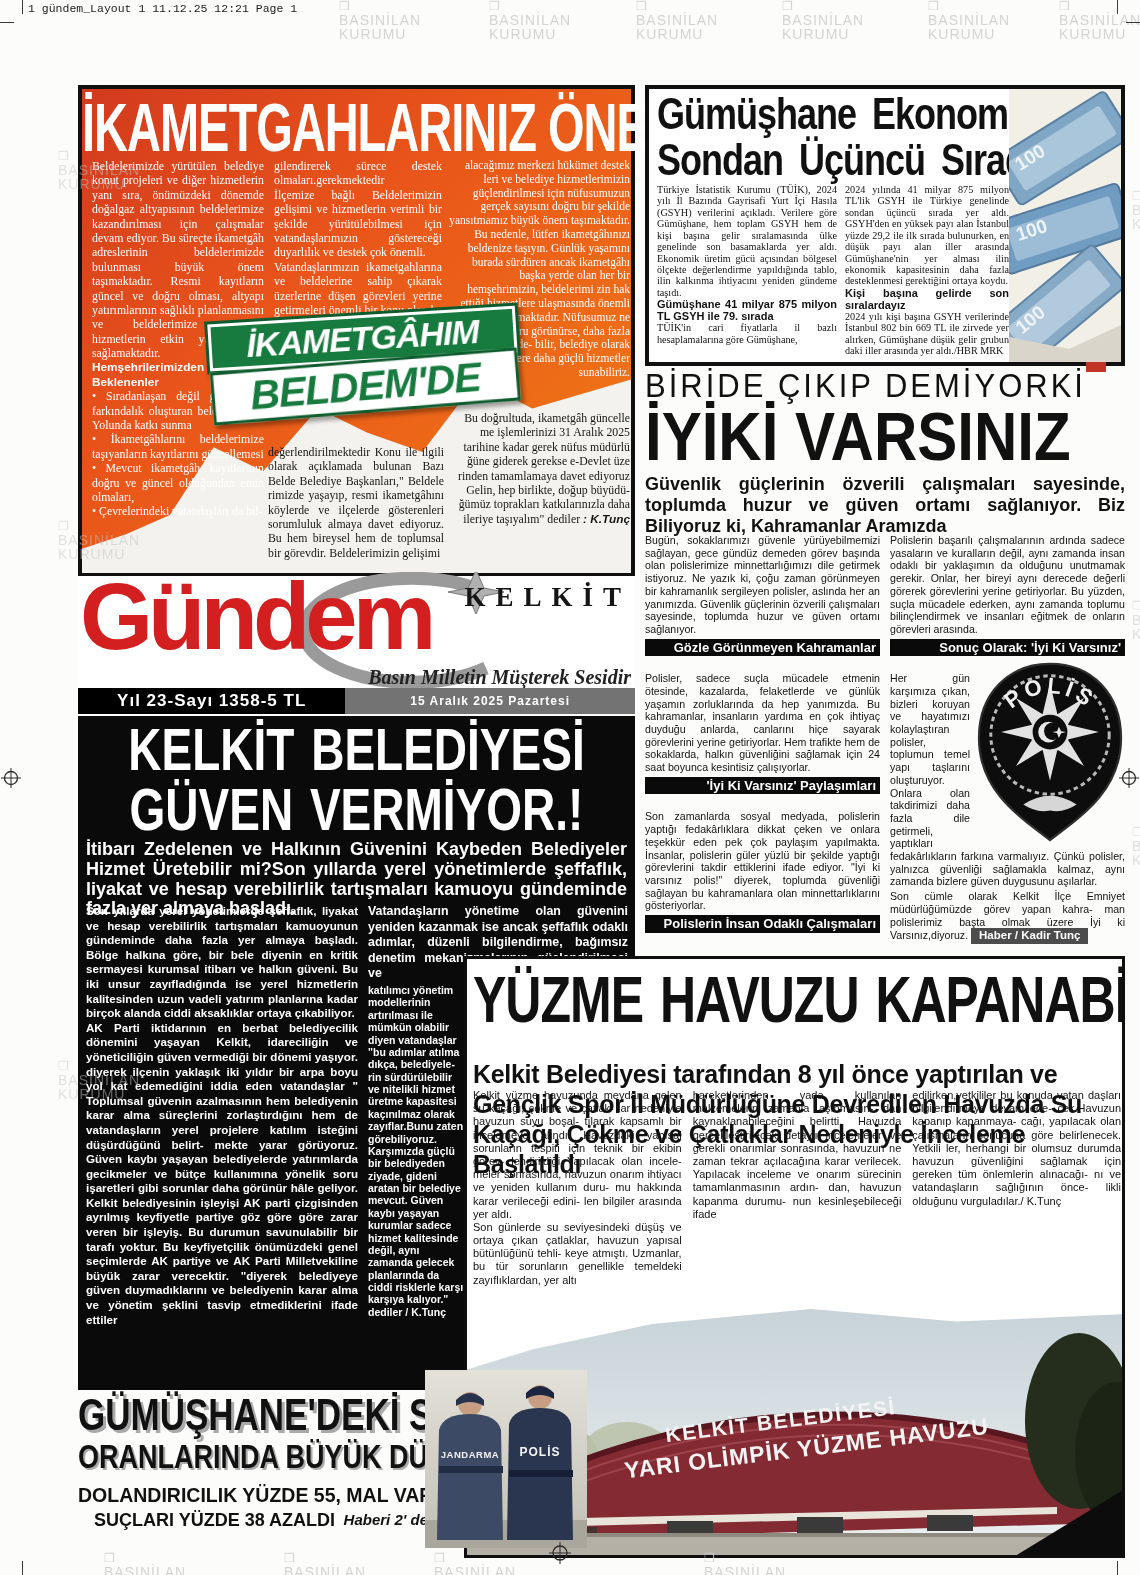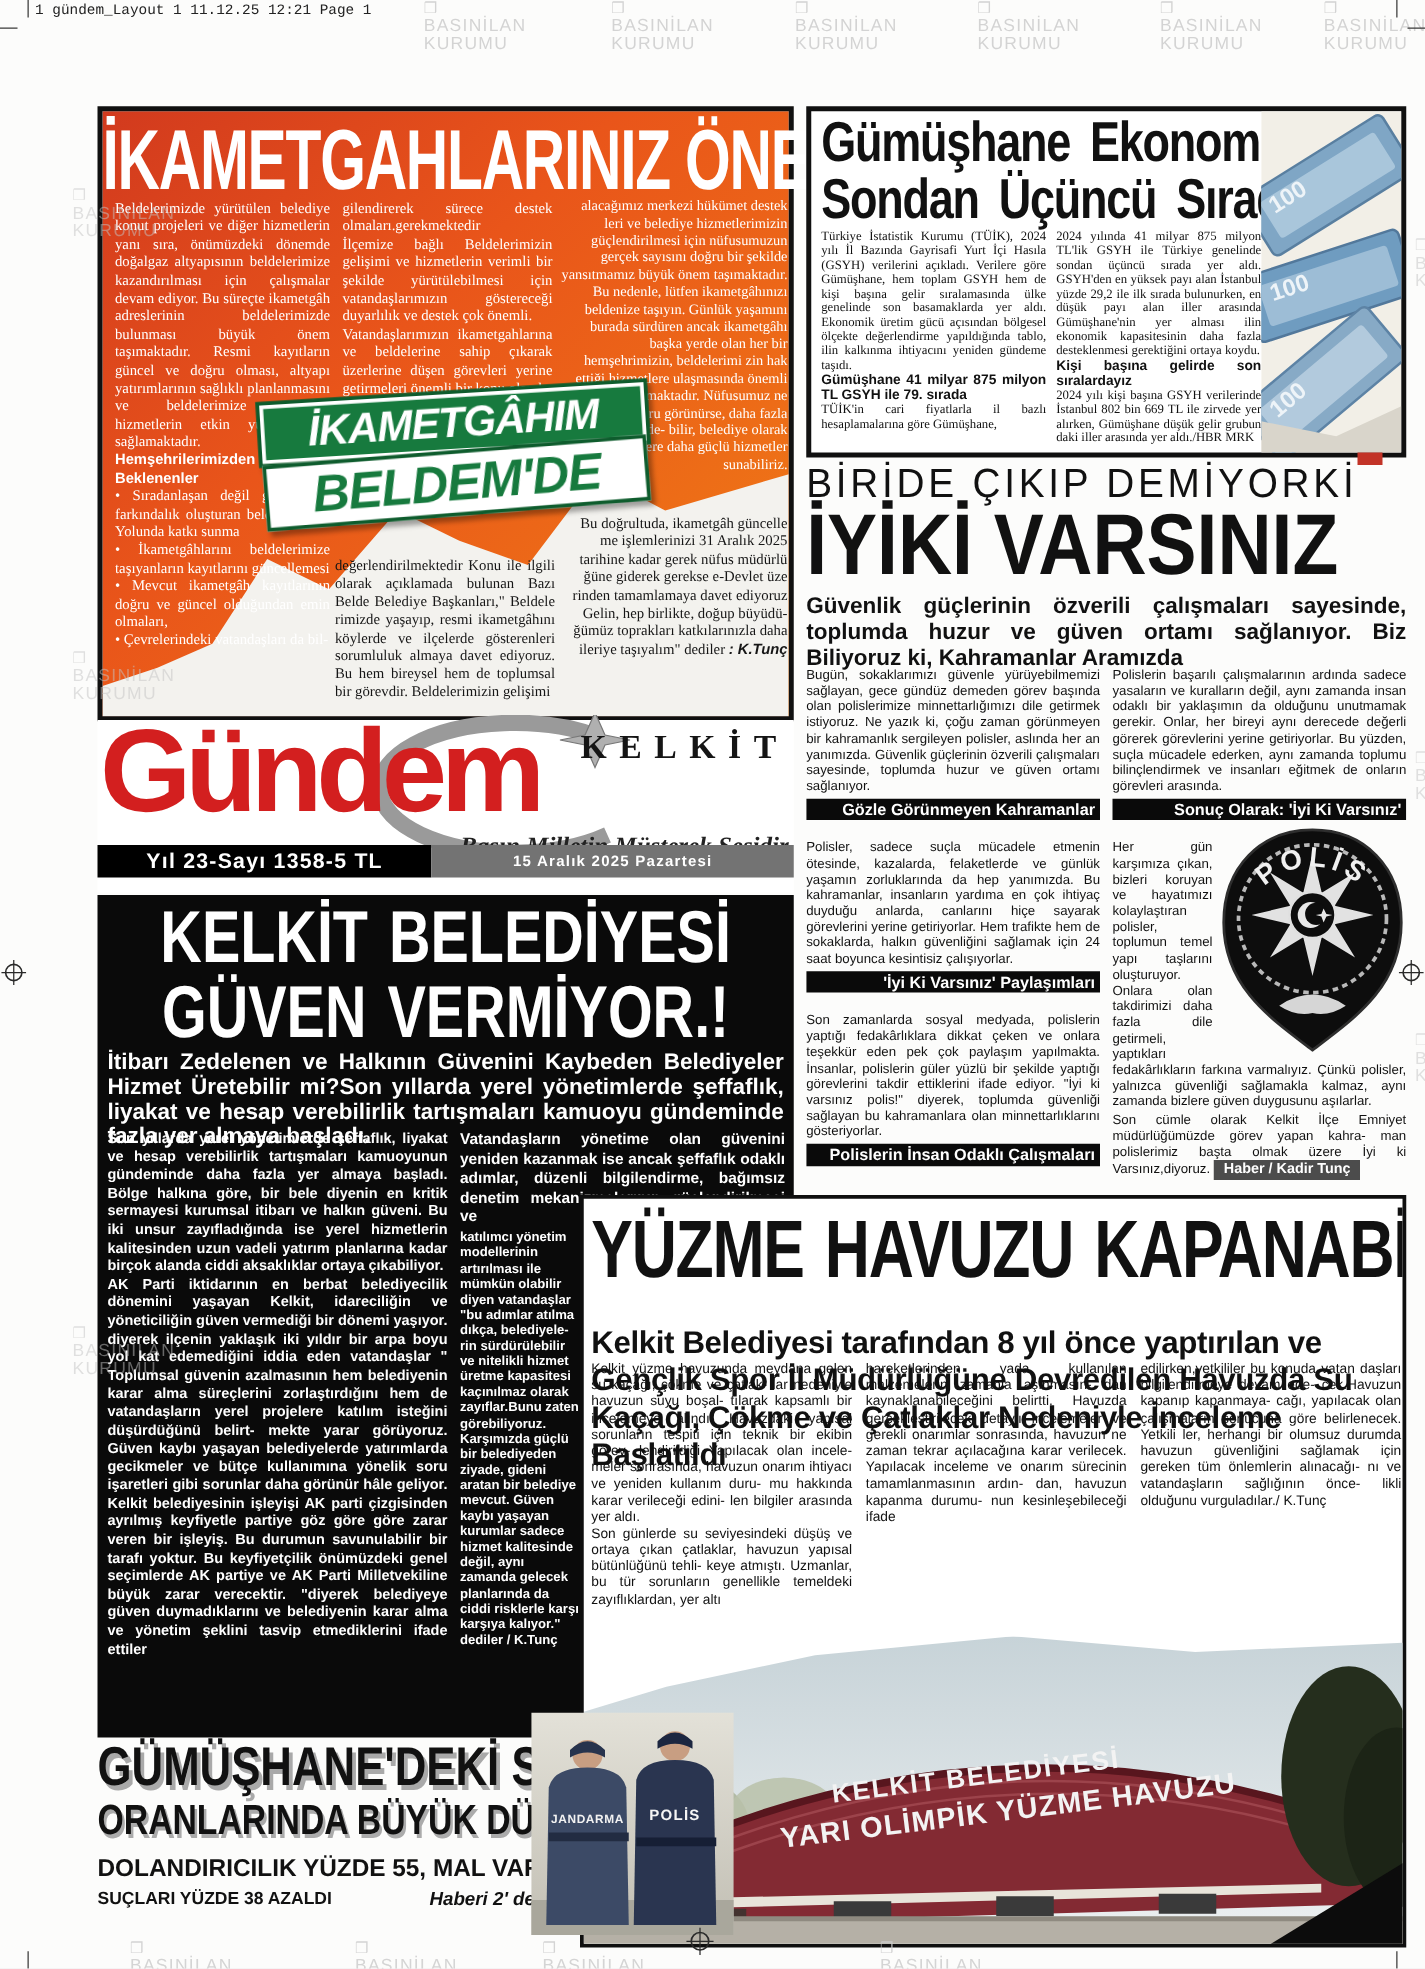--- a/index.html
+++ b/index.html
@@ -75,21 +75,21 @@
   #badge-float { float:right; width:150px; height:182px; margin:2px 0 2px 5px; }
 
   
   #masthead { left:78px; top:576px; width:557px; height:138px; z-index:6; background:#fff; }
   #mh-title { position:absolute; left:2px; top:-6px; z-index:2; color:#d31f1f;
     font-size:94px; font-weight:900; letter-spacing:-5px; line-height:1; }
   #mh-kelkit { position:absolute; right:4px; top:6px; z-index:1; font-family:"Liberation Serif",serif;
     font-size:27px; font-weight:700; letter-spacing:10px; color:#151515; }
   #mh-slogan { position:absolute; right:4px; top:90px; z-index:3; font-family:"Liberation Serif",serif;
     font-style:italic; font-weight:700; font-size:20px; color:#222; }
-  #mh-bar { position:absolute; left:0; bottom:12px; width:100%; height:26px; display:flex; z-index:3; }
+  #mh-bar { position:absolute; left:0; bottom:0; width:100%; height:26px; display:flex; z-index:3; }
   #mh-bar .seg1 { width:48%; background:#000; color:#fff; font-weight:700; font-size:17px;
     display:flex; align-items:center; justify-content:center; letter-spacing:1px; }
   #mh-bar .seg2 { width:52%; background:#737373; color:#fff; font-weight:700; font-size:12px;
     display:flex; align-items:center; justify-content:center; letter-spacing:1px;text-align:right; }
 
   
   #muni { left:78px; top:716px; width:557px; height:674px; background:#0a0a0a; overflow:hidden; z-index:4; }
   #muni .h { position:absolute; left:0; width:100%; text-align:center; color:#fff;
     font-weight:900; font-size:46px; letter-spacing:0; word-spacing:4px; white-space:nowrap;
     transform:scaleY(1.28); transform-origin:center top; line-height:1; }
@@ -99,21 +99,21 @@
 
   
   #crime { left:78px; top:1392px; width:360px; height:180px; z-index:6; }
   #crime .h1 { position:absolute; top:0; width:100%; text-align:center; font-size:35px; font-weight:900;
     white-space:nowrap; transform:scaleY(1.25); transform-origin:center top; line-height:1;
     text-shadow:3px 3px 0 #a9a9a9; }
   #crime .h2 { position:absolute; top:48px; width:100%; text-align:center; font-size:27px; font-weight:900;
     white-space:nowrap; transform:scaleY(1.25); transform-origin:center top; line-height:1;
     text-shadow:2px 2px 0 #ababab; }
   #crime .s1 { position:absolute; top:92px; width:100%; font-size:19.5px; font-weight:800; white-space:nowrap; }
-  #crime .s2 { position:absolute; top:118px; font-size:14px; font-weight:800; white-space:nowrap; }
+  #crime .s2 { position:absolute; top:118px; font-size:18px; font-weight:800; white-space:nowrap;margin-left:16px; }
   #crime .ref { position:absolute; top:119px; right:10px; font-size:15px; font-weight:800; font-style:italic; }
 
   #officers { left:425px; top:1370px; width:162px; height:178px; z-index:20; }
 
   
   #pool { left:464px; top:956px; width:661px; height:602px; background:#fff;
           border:3px solid #0f0f0f; z-index:10; overflow:hidden; }
   #pool .headline { position:absolute; top:8px; left:6px; font-size:50px; font-weight:900;
     letter-spacing:-1px; word-spacing:4px; white-space:nowrap;
     transform:scaleY(1.3); transform-origin:left top; line-height:1; }

